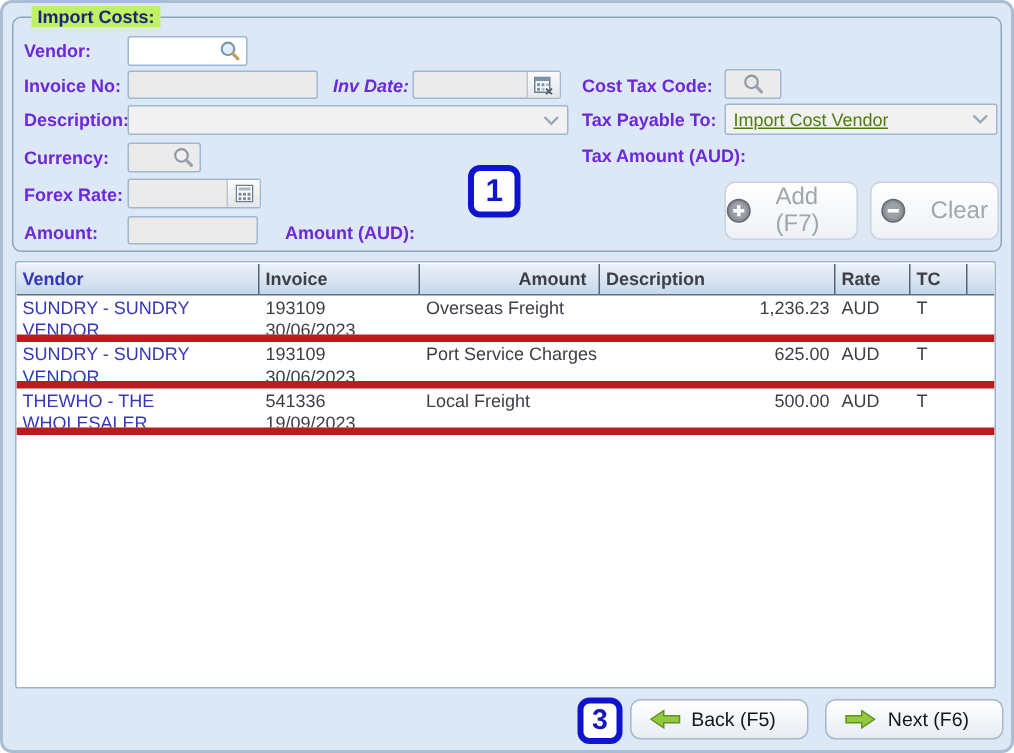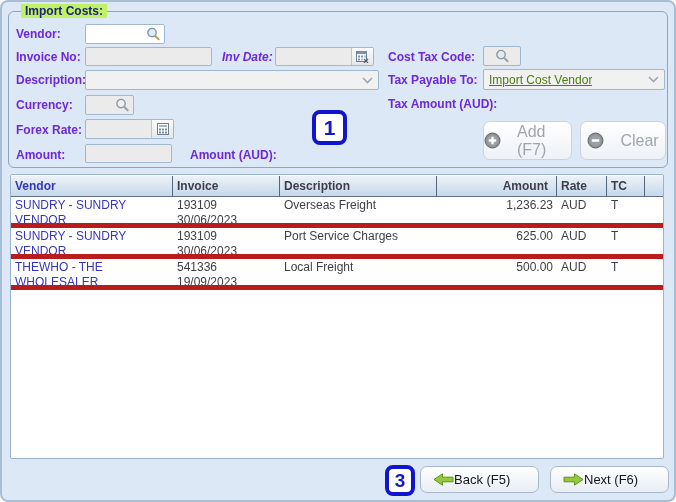--- a/index.html
+++ b/index.html
@@ -81,21 +81,21 @@
 
   
   .nav-btn {
     position:absolute; top:464px; width:119px; height:27px;
     border:1px solid #a8b8c8; border-radius:7px;
     background:linear-gradient(#ffffff,#e7edf4);
     display:flex; align-items:center;
     font-size:13px; color:#15151c; cursor:pointer;
   }
   .nav-btn .arrow { margin-left:12px; display:flex; align-items:center; }
-  .nav-btn .nav-label { flex:1; text-align:left; padding-right:14px; }
+  .nav-btn .nav-label { flex:1; text-align:center; padding-right:14px; }
 </style>
 </head>
 <body>
 
 <div class="window">
 
   <div class="groupbox">
     <span class="groupbox-title">Import Costs:</span>
   </div>
 
@@ -213,22 +213,22 @@
   </div>
 
   <div class="step" style="left:310px; top:108px; width:35px; height:35px; font-size:21px;">1</div>
   <div class="step" style="left:295px; top:352px; width:33px; height:35px; font-size:21px;">2</div>
   <div class="step" style="left:383px; top:463px; width:30px; height:31px; font-size:19px;">3</div>
 
   <div class="grid">
     <div class="grid-header">
       <div class="hcell c-vendor">Vendor</div>
       <div class="hcell c-invoice">Invoice</div>
+      <div class="hcell c-amt h-amt">Amount</div>
       <div class="hcell c-desc">Description</div>
-      <div class="hcell c-amt h-amt">Amount</div>
       <div class="hcell c-curr">Rate</div>
       <div class="hcell c-tc">TC</div>
       <div class="hcell c-fill" style="border-right:none;"></div>
     </div>
 
     <div class="grid-row">
       <div class="cell c-vendor">SUNDRY - SUNDRY VENDOR</div>
       <div class="cell c-invoice">
         <div>193109</div>
         <div>30/06/2023</div>

